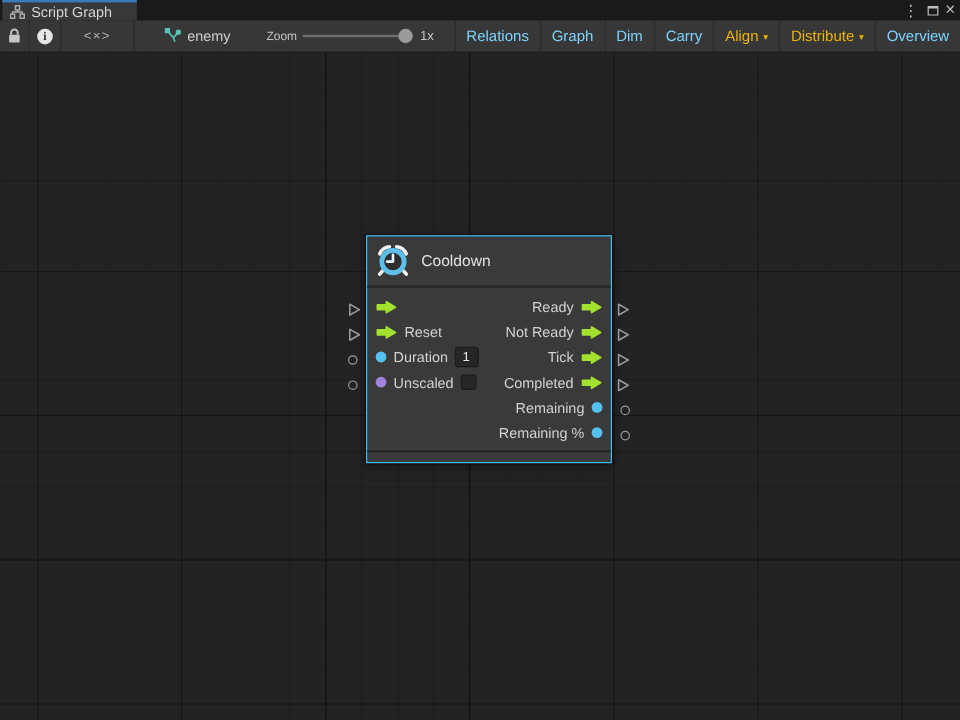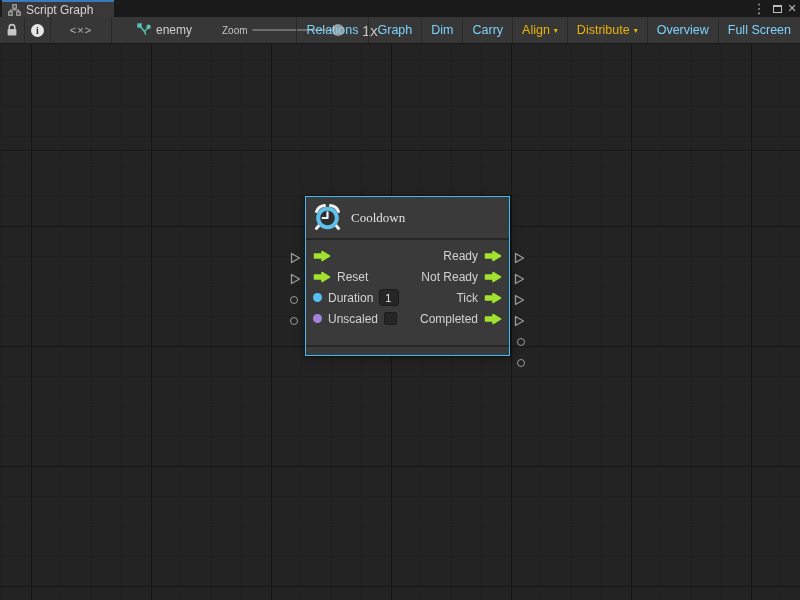--- a/index.html
+++ b/index.html
@@ -24,21 +24,21 @@
   .vsep { position:absolute; top:0; width:1px; height:26px; background:#2a2a2a; }
   .lock-btn { left:0; width:24px; }
   .info-btn { left:25px; width:25px; }
   .angle-btn { left:51px; width:60px; font-size:11px; color:#b5b5b5; letter-spacing:1px; }
   .breadcrumb { position:absolute; left:137px; top:0; height:26px; display:flex; align-items:center; gap:5px; }
   .breadcrumb-label { font-size:12px; color:#cfcfcf;text-align:center; }
   .zoom-label { position:absolute; left:222px; top:0; height:26px; display:flex; align-items:center; font-size:10px; color:#c4c4c4; }
   .zoom-slider { position:absolute; left:252px; top:0; width:93px; height:26px; }
   .zoom-track { position:absolute; left:0; top:12px; width:88px; height:2px; background:#6d6d6d; border-radius:1px; }
   .zoom-handle { position:absolute; left:80px; top:7px; width:12px; height:12px; border-radius:50%; background:#9a9a9a; }
-  .zoom-value { position:absolute; left:362px; top:0; height:26px; display:flex; align-items:center; font-size:15px; color:#c4c4c4; }
+  .zoom-value { position:absolute; left:350px; top:0; height:26px; display:flex; align-items:center; font-size:11px; color:#c4c4c4; }
   .tb-right { position:absolute; right:0; top:0; height:26px; display:flex; }
   .rbtn { height:26px; display:flex; align-items:center; padding:0 9px; font-size:12.5px; color:#7dd3fc;
           border-left:1px solid #2a2a2a; white-space:nowrap; gap:4px; }
   .rbtn.disabled { color:#eab308; }
   .dd-arrow { font-size:8px; margin-top:1px; }
 
   .info-circle { width:13px; height:13px; border-radius:50%; background:#e6e6e6; color:#2e2e2e;
                  font-family:"Liberation Serif", serif; font-weight:bold; font-size:10px;
                  display:flex; align-items:center; justify-content:center; }
 
@@ -47,23 +47,23 @@
     background-image:
       repeating-linear-gradient(90deg, rgba(0,0,0,0.30) 0 1px, transparent 1px 120px),
       repeating-linear-gradient(0deg,  rgba(0,0,0,0.30) 0 1px, transparent 1px 120px),
       repeating-linear-gradient(90deg, rgba(0,0,0,0.11) 0 1px, transparent 1px 30px),
       repeating-linear-gradient(0deg,  rgba(0,0,0,0.11) 0 1px, transparent 1px 30px);
     background-position: 31px 0, 0 107px, 1px 0, 0 17px; }
 
   
   .node { position:absolute; left:305px; top:196px; width:205px; background:#3a3a3a;
           border:1px solid #40bdf2; box-shadow:0 0 0 1px rgba(0,0,0,0.45), 0 3px 10px rgba(0,0,0,0.35); }
-  .node-header { height:43px; border-bottom:2px solid #272727; display:flex; align-items:center; padding:0 7px; gap:9px;font-family:Liberation Serif, serif; }
+  .node-header { height:43px; border-bottom:2px solid #272727; display:flex; align-items:center; padding:0 7px; gap:9px; }
   .node-title { font-size:13px; color:#e2e2e2; }
-  .node-body { padding:5px 0 16px; }
+  .node-body { padding:5px 0 4px; }
   .prow { height:21px; display:flex; align-items:center; justify-content:space-between; padding:0 7px; }
   .pside { display:flex; align-items:center; gap:6px; }
   .plabel { font-size:12px; color:#d2d2d2; white-space:nowrap; }
   .node-footer { border-top:2px solid #272727; height:10px; }
 
   .vdot { width:9px; height:9px; border-radius:50%; }
   .vdot.blue { background:#55c1f1; }
   .vdot.purple { background:#a284df; }
 
   .mini-input { width:20px; height:17px; background:#262626; border:1px solid #1b1b1b; border-radius:3px;
@@ -162,23 +162,20 @@
       <span>Align</span>
       <span class="dd-arrow">▾</span>
     </div>
     <div class="rbtn disabled">
       <span>Distribute</span>
       <span class="dd-arrow">▾</span>
     </div>
     <div class="rbtn">
         <span>Overview</span>
       </div>
-    <div class="rbtn">
-        <span>Full Screen</span>
-      </div>
   </div>
 </div>
 
 <div class="canvas">
 
   <div class="node" style="left:305px; top:152px;">
 
     <div class="node-header">
       <span>
         <svg width="29" height="29" viewBox="0 0 29 29">
@@ -254,21 +251,35 @@
         <div class="pside">
           <span class="plabel">Completed</span>
           <span>
             <svg width="18" height="12" viewBox="0 0 18 12">
                 <path d="M1.5,4 H9 V1.5 L16.5,6 L9,10.5 V8 H1.5 z" fill="#a2e22f" stroke="#a2e22f" stroke-width="1.5" stroke-linejoin="round"></path>
               </svg>
           </span>
         </div>
       </div>
 
-
+      <div class="prow">
+        <div class="pside"></div>
+        <div class="pside">
+          <span class="plabel">Remaining</span>
+          <span class="vdot blue"></span>
+        </div>
+      </div>
+
+      <div class="prow">
+        <div class="pside"></div>
+        <div class="pside">
+          <span class="plabel">Remaining %</span>
+          <span class="vdot blue"></span>
+        </div>
+      </div>
     </div>
 
     <div class="node-footer"></div>
 
     <div class="conn lconn" style="top:55px">
       <svg width="11" height="12" viewBox="0 0 11 12">
           <polygon points="1.5,1.5 9.5,6 1.5,10.5" fill="none" stroke="#9a9a9a" stroke-width="1.3" stroke-linejoin="round"></polygon>
         </svg>
     </div>
     <div class="conn lconn" style="top:76px">

